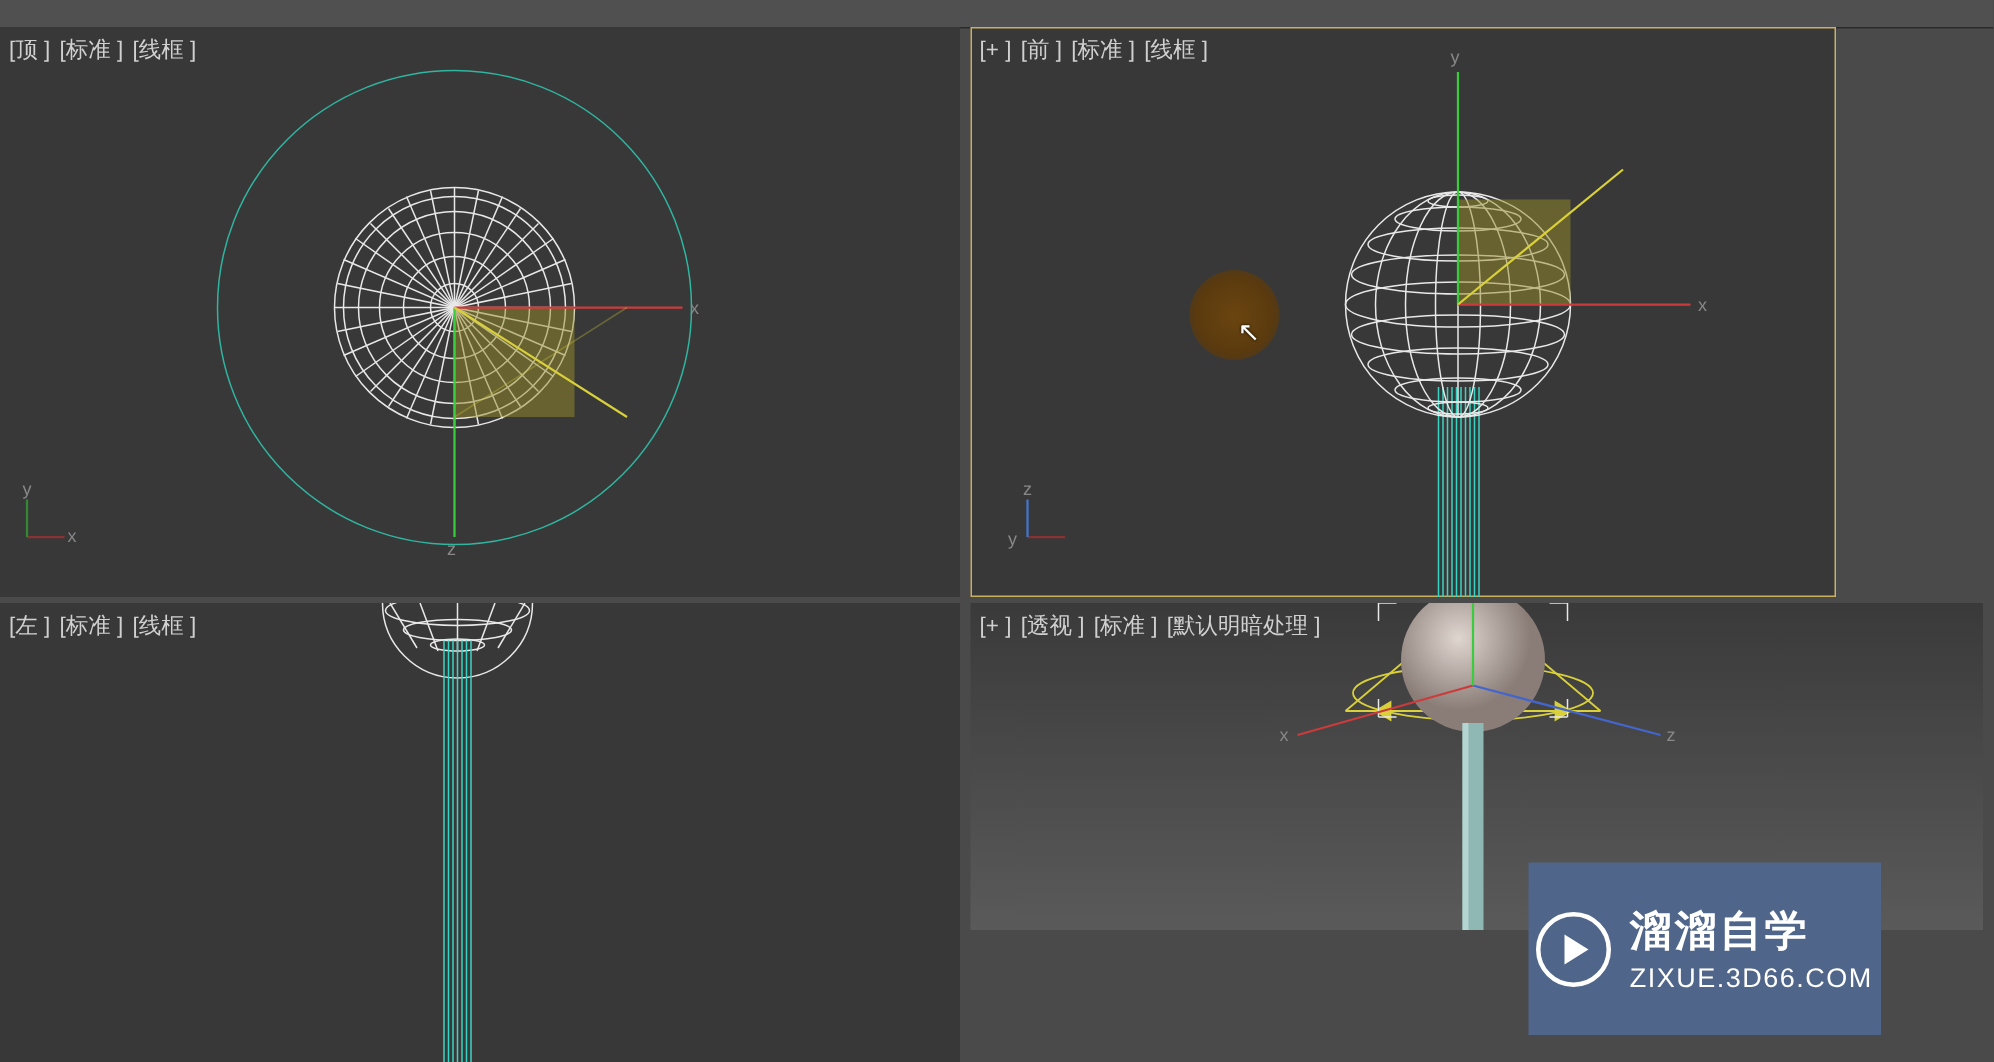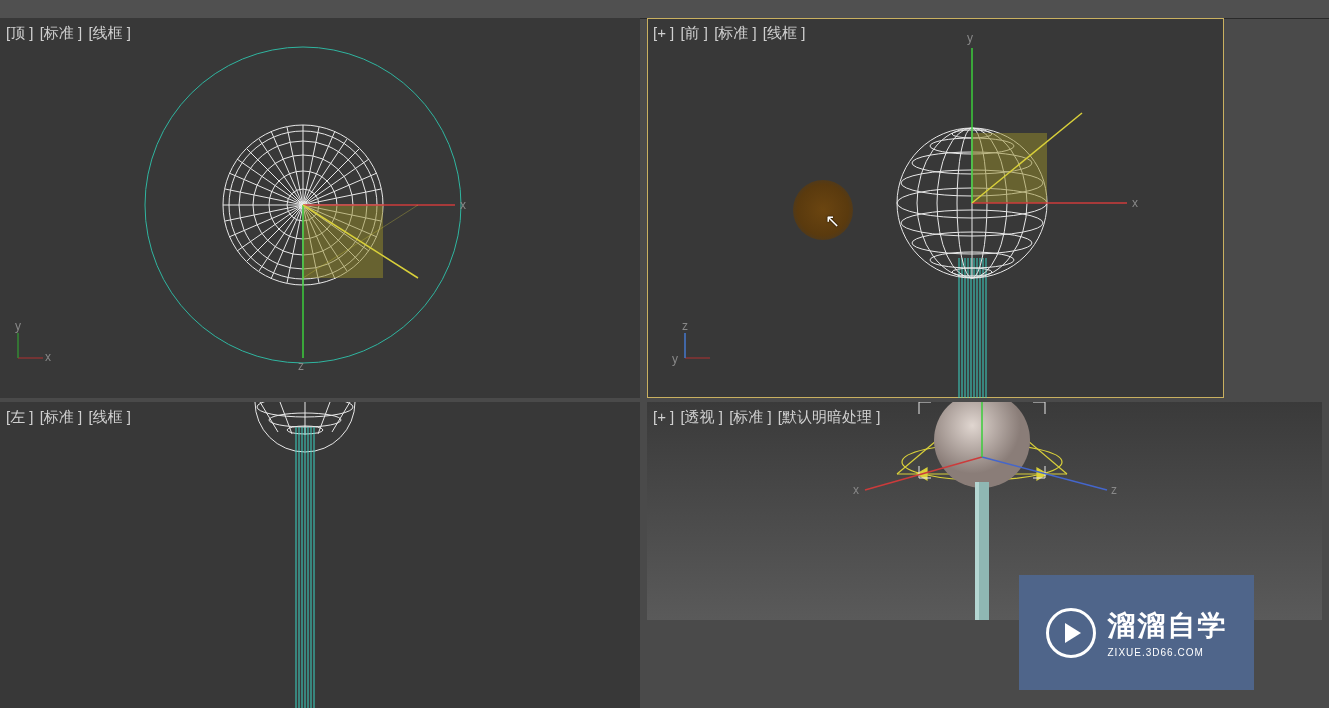--- a/index.html
+++ b/index.html
@@ -9,21 +9,21 @@
   .vp.active{outline:1px solid #c9b060;outline-offset:-1px;}
   .vp-label{position:absolute;top:6px;left:6px;color:#d0d0d0;font-size:15px;user-select:none;}
   .vp-label span{margin-right:2px;}
   svg{position:absolute;top:0;left:0;}
   .cursor-highlight{position:absolute;width:60px;height:60px;border-radius:50%;background:radial-gradient(circle,#6b4510 0%,#5a3a0e 60%,rgba(90,58,14,0) 100%);pointer-events:none;}
   .cursor-arrow{position:absolute;color:#fff;font-size:18px;pointer-events:none;text-shadow:0 0 2px #000;}
   .watermark{position:absolute;right:75px;bottom:18px;width:235px;height:115px;background:#4f658a;display:flex;align-items:center;justify-content:center;gap:12px;color:#fff;}
   .wm-icon{width:44px;height:44px;border:3px solid #fff;border-radius:50%;display:flex;align-items:center;justify-content:center;}
   .wm-icon::after{content:"";display:block;width:0;height:0;border-top:10px solid transparent;border-bottom:10px solid transparent;border-left:16px solid #fff;margin-left:4px;}
   .wm-text-main{font-size:28px;font-weight:bold;letter-spacing:2px;}
-  .wm-text-sub{font-size:10px;letter-spacing:1px;margin-top:2px;}
+  .wm-text-sub{font-size:18px;letter-spacing:1px;margin-top:2px;}
   .axis-lbl{font-size:12px;fill:#888;font-family:Arial;}
 </style>
 </head>
 <body>
 
 <div class="toolbar"></div>
 
 <div class="viewports">
 
   <div class="vp" style="left:0;top:0;width:640px;height:380px;">

